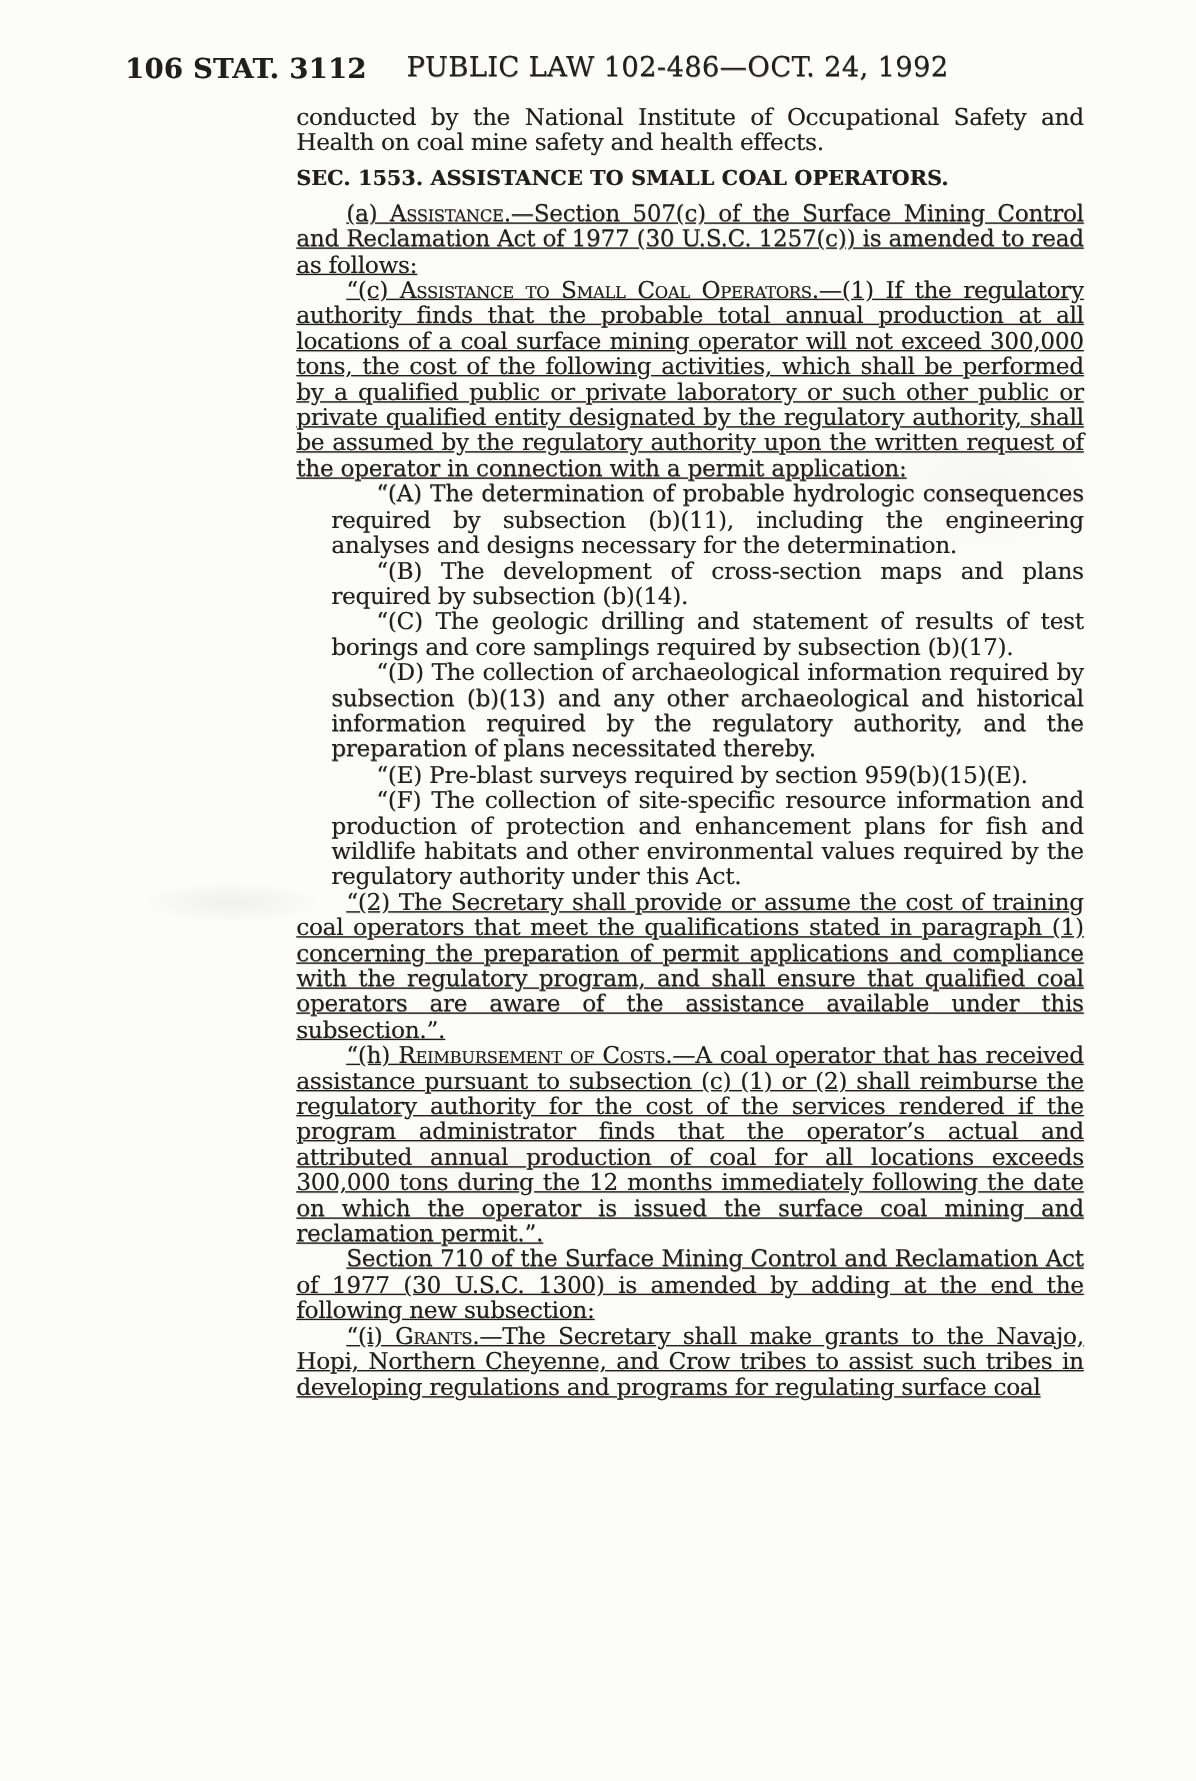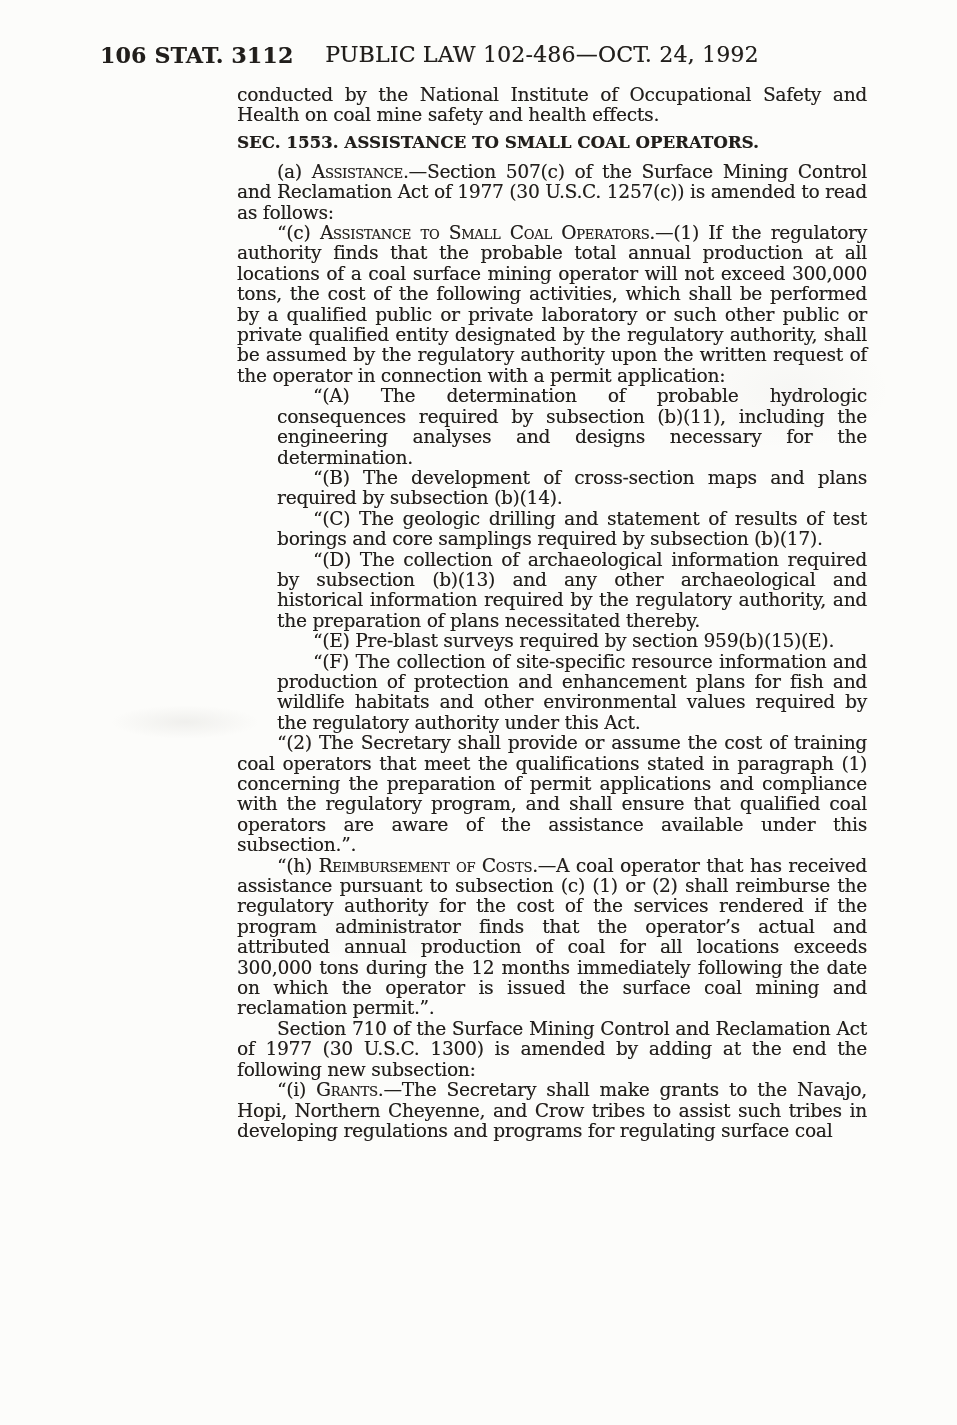--- a/index.html
+++ b/index.html
@@ -68,24 +68,24 @@
     font-size: 18.5px;
     line-height: 20.4px;
     letter-spacing: -0.2px;
     text-align: justify;
     text-shadow: 0.3px 0.2px 0 rgba(33,30,27,0.5);
   }
   p.para {
     margin: 0;
     padding: 0;
   }
-  p.body { text-indent: 40px; }
+  p.body { text-indent: 40px; text-decoration: underline; }
   p.continuation { text-indent: 0; }
   p.sub {
-    margin-left: 40px;
+    margin-left: 28px;
     text-indent: 36px;
   }
   p.heading {
     font-weight: bold;
     font-size: 16.5px;
     line-height: 20px;
     letter-spacing: 0.1px;
     text-indent: 0;
     text-align: left;
     margin: 7px 0 9px 0;

